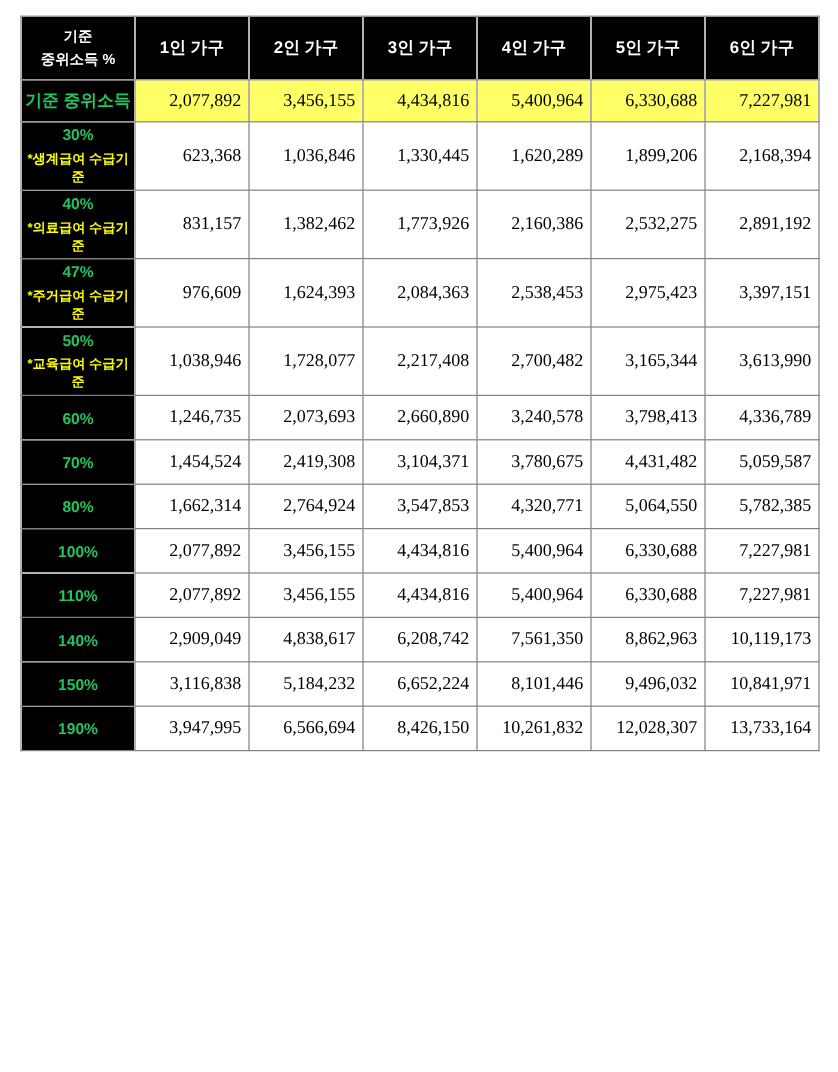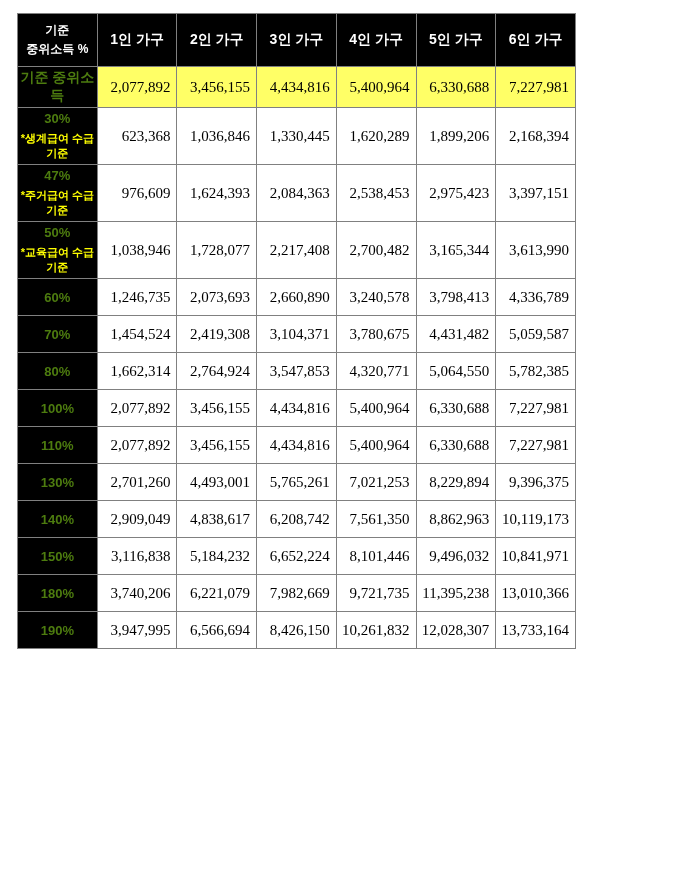--- a/index.html
+++ b/index.html
@@ -11,21 +11,21 @@
     width: 698px;
     height: 893px;
     font-family: "Liberation Sans", sans-serif;
   }
   .page {
     padding: 13px 0 0 17px;
   }
   table.income-table {
     border-collapse: collapse;
     table-layout: fixed;
-    width: 559px;
+    width: 666px;
   }
   th, td {
     border: 1px solid #808080;
     overflow: hidden;
     vertical-align: middle;
   }
   thead tr.row-head { height: 53px; }
   th.head-cell {
     background: #000000;
     color: #ffffff;
@@ -35,21 +35,21 @@
   }
   th.corner { font-size: 12px; }
   th.corner .corner-line { line-height: 1.6; }
   td.label-cell {
     background: #000000;
     text-align: center;
     font-weight: bold;
     padding: 2px 0;
   }
   td.label-cell .pct {
-    color: #4d7c0f;
+    color: #22c55e;
     font-size: 13px;
   }
   tr.row-base td.label-cell .pct { font-size: 14px; }
   td.label-cell .sub {
     color: #ffff00;
     font-size: 11px;
     margin-top: 5px;
   }
   td.num {
     background: #ffffff;
@@ -111,20 +111,32 @@
           </td>
           <td class="num">623,368</td>
           <td class="num">1,036,846</td>
           <td class="num">1,330,445</td>
           <td class="num">1,620,289</td>
           <td class="num">1,899,206</td>
           <td class="num">2,168,394</td>
         </tr>
         <tr class="row-tall">
           <td class="label-cell">
+            <div class="pct">40%</div>
+            <div class="sub">*의료급여 수급기준</div>
+          </td>
+          <td class="num">831,157</td>
+          <td class="num">1,382,462</td>
+          <td class="num">1,773,926</td>
+          <td class="num">2,160,386</td>
+          <td class="num">2,532,275</td>
+          <td class="num">2,891,192</td>
+        </tr>
+        <tr class="row-tall">
+          <td class="label-cell">
             <div class="pct">47%</div>
             <div class="sub">*주거급여 수급기준</div>
           </td>
           <td class="num">976,609</td>
           <td class="num">1,624,393</td>
           <td class="num">2,084,363</td>
           <td class="num">2,538,453</td>
           <td class="num">2,975,423</td>
           <td class="num">3,397,151</td>
         </tr>
@@ -190,31 +202,20 @@
           </td>
           <td class="num">2,077,892</td>
           <td class="num">3,456,155</td>
           <td class="num">4,434,816</td>
           <td class="num">5,400,964</td>
           <td class="num">6,330,688</td>
           <td class="num">7,227,981</td>
         </tr>
         <tr class="row-std">
           <td class="label-cell">
-            <div class="pct">130%</div>
-          </td>
-          <td class="num">2,701,260</td>
-          <td class="num">4,493,001</td>
-          <td class="num">5,765,261</td>
-          <td class="num">7,021,253</td>
-          <td class="num">8,229,894</td>
-          <td class="num">9,396,375</td>
-        </tr>
-        <tr class="row-std">
-          <td class="label-cell">
             <div class="pct">140%</div>
           </td>
           <td class="num">2,909,049</td>
           <td class="num">4,838,617</td>
           <td class="num">6,208,742</td>
           <td class="num">7,561,350</td>
           <td class="num">8,862,963</td>
           <td class="num">10,119,173</td>
         </tr>
         <tr class="row-std">
@@ -223,31 +224,20 @@
           </td>
           <td class="num">3,116,838</td>
           <td class="num">5,184,232</td>
           <td class="num">6,652,224</td>
           <td class="num">8,101,446</td>
           <td class="num">9,496,032</td>
           <td class="num">10,841,971</td>
         </tr>
         <tr class="row-std">
           <td class="label-cell">
-            <div class="pct">180%</div>
-          </td>
-          <td class="num">3,740,206</td>
-          <td class="num">6,221,079</td>
-          <td class="num">7,982,669</td>
-          <td class="num">9,721,735</td>
-          <td class="num">11,395,238</td>
-          <td class="num">13,010,366</td>
-        </tr>
-        <tr class="row-std">
-          <td class="label-cell">
             <div class="pct">190%</div>
           </td>
           <td class="num">3,947,995</td>
           <td class="num">6,566,694</td>
           <td class="num">8,426,150</td>
           <td class="num">10,261,832</td>
           <td class="num">12,028,307</td>
           <td class="num">13,733,164</td>
         </tr>
       </tbody>

